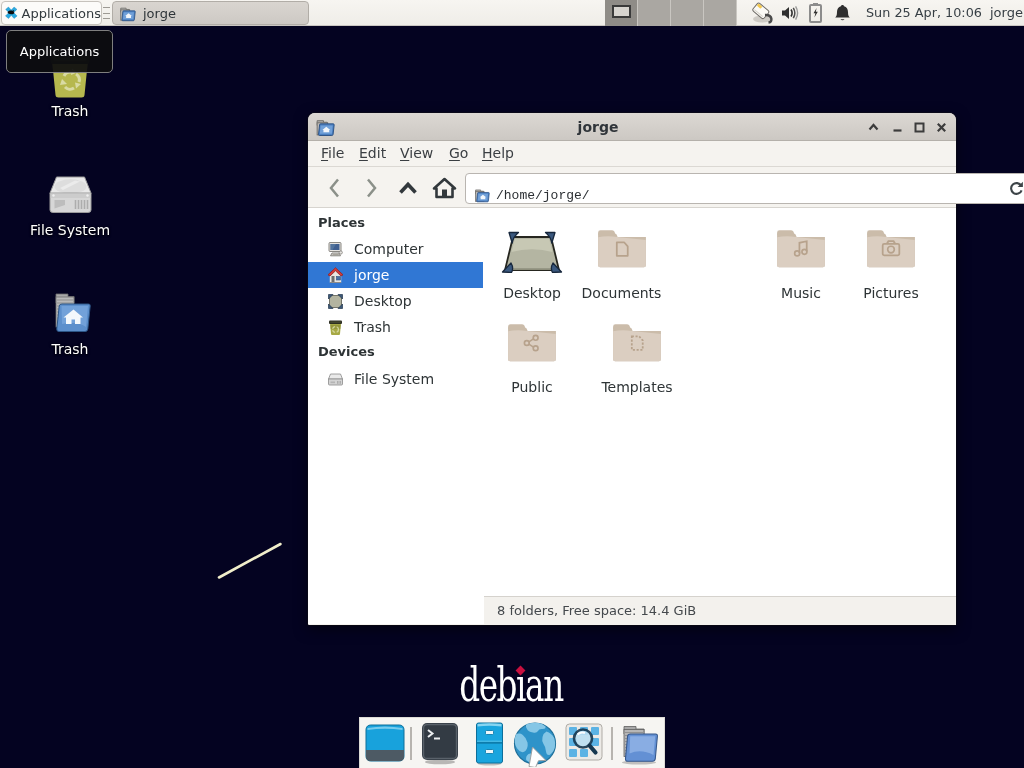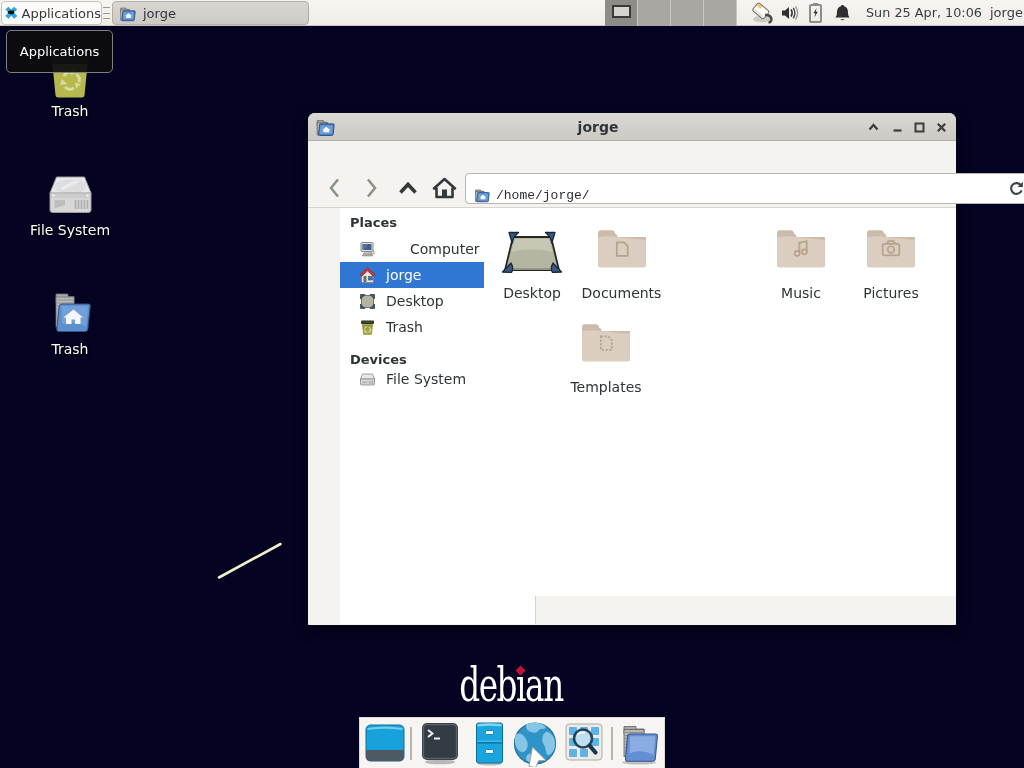--- a/index.html
+++ b/index.html
@@ -101,21 +101,21 @@
     position:absolute; left:157px; top:6px; width:568px; height:31px;
     background:#ffffff; border:1px solid #b9b5b0; border-radius:4px;
     display:flex; align-items:flex-end;font-family:Liberation Mono, monospace;
   }
   #pathbar .path-text { font-size:13px; color:#2b2f33; margin-left:6px; }
   #pathbar .ficon { margin-left:7px; }
   #reload { position:absolute; right:8px; top:7px; }
 
   #sidebar {
     position:absolute; left:0; top:95px; width:196px; height:416px;
-    background:#ffffff; border-right:1px solid #d5d2cd;margin-left:32px;
+    background:#ffffff; border-right:1px solid #d5d2cd;
   }
   .sb-header { position:absolute; left:10px; height:24px; line-height:24px;
      font-weight:bold; font-size:13px; color:#2e3436; }
   .sb-row { position:absolute; left:0; width:175px; height:26px;
      display:flex; align-items:center; }
   .sb-row .ico { margin-left:19px; width:17px; height:17px; flex:none; }
   .sb-row .lbl { margin-left:10px; font-size:14px; color:#2e3436; white-space:nowrap; }
   .sb-row.selected { background:#3077d4; }
   .sb-row.selected .lbl { color:#ffffff; }
 
@@ -328,20 +328,27 @@
           <rect x="2.5" y="2.5" width="8" height="8" stroke="#3c3c3c" stroke-width="2" fill="none"></rect>
         </svg>
     </span>
     <span class="tb-btn" id="btn-close">
       <svg width="13" height="13" viewBox="0 0 13 13">
           <path d="M2.8 2.8 L10.2 10.2 M10.2 2.8 L2.8 10.2" stroke="#3c3c3c" stroke-width="2.2" fill="none"></path>
         </svg>
     </span>
   </div>
 
+  <div id="menubar">
+    <span class="menu-item" style="left:13px;"><span class="mn">F</span>ile</span>
+    <span class="menu-item" style="left:51px;"><span class="mn">E</span>dit</span>
+    <span class="menu-item" style="left:92px;"><span class="mn">V</span>iew</span>
+    <span class="menu-item" style="left:141px;"><span class="mn">G</span>o</span>
+    <span class="menu-item" style="left:174px;"><span class="mn">H</span>elp</span>
+  </div>
 
   <div id="toolbar">
     <span class="nav-ico" style="left:20px;">
       <svg width="13" height="20" viewBox="0 0 13 20">
           <path d="M10 1.5 L3 10 L10 18.5" stroke="#8b9089" stroke-width="2.5" fill="none"></path>
         </svg>
     </span>
     <span class="nav-ico" style="left:57px;">
       <svg width="13" height="20" viewBox="0 0 13 20">
           <path d="M3 1.5 L10 10 L3 18.5" stroke="#8b9089" stroke-width="2.5" fill="none"></path>
@@ -371,21 +378,21 @@
         <svg width="15" height="15" viewBox="0 0 15 15">
           <path d="M12.6 9.3 a5.4 5.4 0 1 1 -0.4 -4.5" stroke="#3d4448" stroke-width="2.1" fill="none"></path>
           <path d="M8.6 5.9 L13.9 5.9 L13.9 0.8 Z" fill="#3d4448"></path>
         </svg>
       </span>
     </div>
   </div>
 
   <div id="sidebar">
     <div class="sb-header" style="top:3px;">Places</div>
-    <div class="sb-row" style="top:28px;gap:24px;">
+    <div class="sb-row" style="top:28px;">
       <svg class="ico" viewBox="0 0 17 17">
         <rect x="2" y="1.5" width="12" height="9" rx="1" fill="#e6e4e0" stroke="#7d7a75" stroke-width="0.9"></rect>
         <rect x="3.5" y="3" width="9" height="6" fill="#3f5f90"></rect>
         <path d="M3.5 3 L9 3 L5.5 9 L3.5 9 Z" fill="#54779f" opacity="0.9"></path>
         <path d="M5 12 L12 12 L13.5 14.8 L3.5 14.8 Z" fill="#dddbd6" stroke="#7d7a75" stroke-width="0.9"></path>
         <path d="M5.5 13.6 L11.8 13.6" stroke="#9a978f" stroke-width="0.9"></path>
         <circle cx="13.8" cy="11.5" r="1.6" fill="#e6e4e0" stroke="#7d7a75" stroke-width="0.7"></circle>
       </svg>
       <span class="lbl">Computer</span>
     </div>
@@ -414,21 +421,21 @@
     <div class="sb-row" style="top:106px;">
       <svg class="ico" viewBox="0 0 17 17">
         <path d="M3 4 L14 4 L13 15 Q12.9 15.9 12 15.9 L5 15.9 Q4.1 15.9 4 15 Z" fill="#a7a945"></path>
         <path d="M3.2 6 L13.8 6 L13.4 10 L3.6 10 Z" fill="#83852f" opacity="0.5"></path>
         <rect x="2" y="1.5" width="13" height="3.4" rx="1" fill="#2c2e22"></rect>
         <rect x="3.2" y="2.3" width="10.6" height="1.8" fill="#43452f"></rect>
         <circle cx="8.5" cy="10.5" r="3" fill="none" stroke="#d5d7a0" stroke-width="1.3" stroke-dasharray="3.4 1.6"></circle>
       </svg>
       <span class="lbl">Trash</span>
     </div>
-    <div class="sb-header" style="top:140px;">Devices</div>
+    <div class="sb-header" style="top:132px;">Devices</div>
     <div class="sb-row" style="top:158px;">
       <svg class="ico" viewBox="0 0 17 17">
         <path d="M3.5 3 L13.5 3 L15.5 8 L1.5 8 Z" fill="#e9e9e9" stroke="#8a8a8a" stroke-width="0.8"></path>
         <path d="M1.5 8 L15.5 8 L15.5 13 Q15.5 14 14.5 14 L2.5 14 Q1.5 14 1.5 13 Z" fill="#d4d4d4" stroke="#8a8a8a" stroke-width="0.8"></path>
         <path d="M3.5 10.5 L8 10.5 L8 12.2 L3.5 12.2 Z" fill="#b5b5b5"></path>
         <g stroke="#a8a8a8" stroke-width="0.9">
             <path d="M10.5 10 L10.5 12.8"></path>
             <path d="M12 10 L12 12.8"></path>
             <path d="M13.5 10 L13.5 12.8"></path>
           </g>
@@ -476,31 +483,46 @@
         <svg width="52" height="49" viewBox="0 0 50 38">
           <path d="M2 3.8 Q2 1.5 4.3 1.5 L15.5 1.5 Q17.3 1.5 17.8 3 L18.8 5.8 L2 5.8 Z" fill="#cbbcaa"></path>
           <path d="M2 35 L2 4.8 L18.6 4.8 Q19.5 4.8 20 6 L20.8 8 L48 8 L48 35 Q48 37 46 37 L4 37 Q2 37 2 35 Z" fill="#cbbcaa"></path>
           <path d="M2 35 L2 8.3 Q10 6.5 20.4 7.9 L48 10.8 L48 35 Q48 37 46 37 L4 37 Q2 37 2 35 Z" fill="#dbcec1"></path>
           <path d="M23.5 23.5 L23.5 13.5 L30.5 12 L30.5 22" fill="none" stroke="#b7a28c" stroke-width="1.7"></path>
           <circle cx="21.3" cy="23.7" r="2.4" fill="none" stroke="#b7a28c" stroke-width="1.6"></circle>
           <circle cx="28.3" cy="22.2" r="2.4" fill="none" stroke="#b7a28c" stroke-width="1.6"></circle>
         </svg>
         <div class="lbl">Music</div>
       </div>
-      <div class="file-cell" style="left: 78px; top: 110px;">
+      <div class="file-cell" style="left: 4px; top: 110px;">
+        <svg width="52" height="49" viewBox="0 0 50 38">
+          <path d="M2 3.8 Q2 1.5 4.3 1.5 L15.5 1.5 Q17.3 1.5 17.8 3 L18.8 5.8 L2 5.8 Z" fill="#cbbcaa"></path>
+          <path d="M2 35 L2 4.8 L18.6 4.8 Q19.5 4.8 20 6 L20.8 8 L48 8 L48 35 Q48 37 46 37 L4 37 Q2 37 2 35 Z" fill="#cbbcaa"></path>
+          <path d="M2 35 L2 8.3 Q10 6.5 20.4 7.9 L48 10.8 L48 35 Q48 37 46 37 L4 37 Q2 37 2 35 Z" fill="#dbcec1"></path>
+          <circle cx="20" cy="19.5" r="2.3" fill="none" stroke="#b7a28c" stroke-width="1.6"></circle>
+          <circle cx="28.5" cy="14.5" r="2.3" fill="none" stroke="#b7a28c" stroke-width="1.6"></circle>
+          <circle cx="28.5" cy="24.5" r="2.3" fill="none" stroke="#b7a28c" stroke-width="1.6"></circle>
+          <path d="M22 18.4 L26.4 15.6 M22 20.6 L26.4 23.4" stroke="#b7a28c" stroke-width="1.5"></path>
+        </svg>
+        <div class="lbl">Public</div>
+      </div>
+      <div class="file-cell" style="left: 109px; top: 110px;">
         <svg width="52" height="49" viewBox="0 0 50 38">
           <path d="M2 3.8 Q2 1.5 4.3 1.5 L15.5 1.5 Q17.3 1.5 17.8 3 L18.8 5.8 L2 5.8 Z" fill="#cbbcaa"></path>
           <path d="M2 35 L2 4.8 L18.6 4.8 Q19.5 4.8 20 6 L20.8 8 L48 8 L48 35 Q48 37 46 37 L4 37 Q2 37 2 35 Z" fill="#cbbcaa"></path>
           <path d="M2 35 L2 8.3 Q10 6.5 20.4 7.9 L48 10.8 L48 35 Q48 37 46 37 L4 37 Q2 37 2 35 Z" fill="#dbcec1"></path>
           <path d="M21 13 L28 13 L31.5 17 L31.5 26 L21 26 Z" fill="none" stroke="#b7a28c" stroke-width="1.7" stroke-dasharray="2 1.6" transform="translate(-1,0)"></path>
         </svg>
         <div class="lbl">Templates</div>
       </div>
     </div>
 
+  <div id="statusbar">
+    <span>8 folders, Free space: 14.4 GiB</span>
+  </div>
 </div>
 
 <div id="debian-logo">deb<span class="i-wrap">ı</span>an</div>
 
 <div id="dock">
   <div class="dock-item" style="position:absolute; left:5px; top:5px;">
     <svg width="40" height="40" viewBox="0 0 40 40">
       <rect x="1" y="2" width="38" height="36" rx="4.5" fill="#18a2dc" stroke="#0f6f99" stroke-width="1"></rect>
       <path d="M1 27 L39 27 L39 33.5 Q39 38 34.5 38 L5.5 38 Q1 38 1 33.5 Z" fill="#4d5a64"></path>
       <path d="M2.5 5 Q20 2 37.5 5 L37.5 7 Q20 4.5 2.5 7 Z" fill="#8ad4f0" opacity="0.85"></path>

